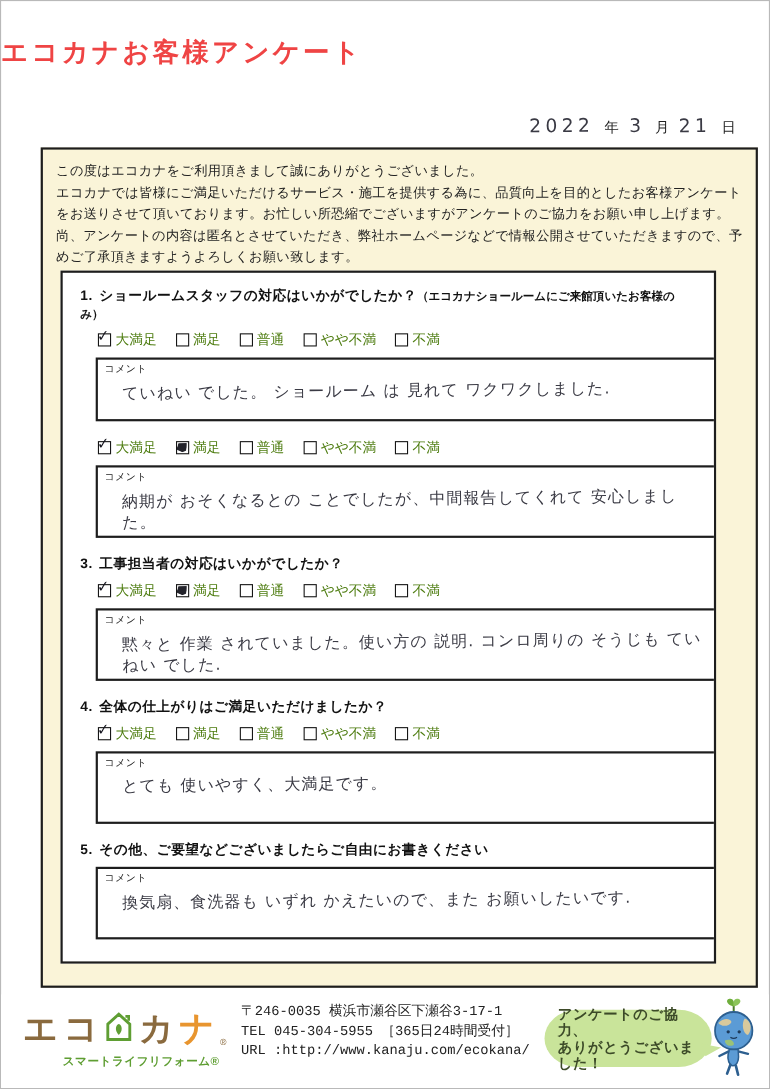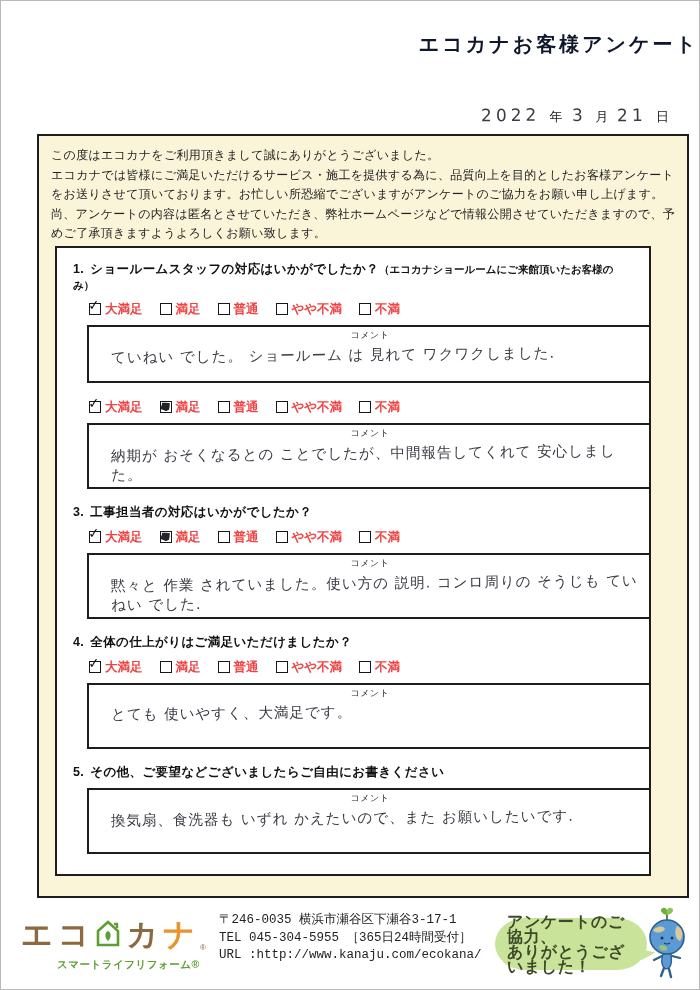--- a/index.html
+++ b/index.html
@@ -3,22 +3,22 @@
 <meta charset="utf-8">
 <style>
   * { margin:0; padding:0; box-sizing:border-box; }
   html,body { background:#fff; }
   .page {
     position:relative; width:700px; height:990px; background:#ffffff;
     border:1px solid #b9b9b9; overflow:hidden;
     font-family:"Liberation Sans","DejaVu Sans",sans-serif; color:#1c1c1c;
   }
   .title {
-    position:absolute; top:30px; left:0; width:100%; text-align:right;
-    font-size:20px; font-weight:bold; letter-spacing:3px; color:#0f172a;
+    position:absolute; top:30px; left:0; width:100%; text-align:left;
+    font-size:24px; font-weight:bold; letter-spacing:3px; color:#ef4444;
   }
   .date-line {
     position:absolute; top:104px; right:30px; font-size:13px; color:#222;
     display:flex; align-items:baseline; gap:9px;
   }
   .hw {
     font-family:"DejaVu Sans",sans-serif; color:#3a3a44;
     transform:rotate(-0.6deg); display:inline-block; letter-spacing:1.5px;
   }
   .date-line .num { font-size:17px; letter-spacing:4px; }
@@ -44,46 +44,46 @@
     display:inline-block; background:#fff; flex:0 0 auto;
   }
   .cb .tick {
     position:absolute; left:-2px; top:-7px; font-size:14px; font-weight:bold; color:#15151f;
     transform:rotate(-5deg);
   }
   .cb .scrib {
     position:absolute; left:0px; top:0px; width:9px; height:9px; background:#23232b;
     transform:rotate(12deg); clip-path:polygon(6% 18%, 88% 0%, 100% 74%, 64% 100%, 0% 86%);
   }
-  .optlabel { font-size:12.5px; font-weight:700; color:#ef4444; }
+  .optlabel { font-size:12.5px; font-weight:400; color:#4d7c0f; }
   .cmt {
     margin:7px 0 0 14px; width:566px; border:2px solid #1d1d1d; background:#fff;
     position:relative; padding:2px 6px;
   }
-  .cmt-label { font-size:9px; color:#222; letter-spacing:0.5px;text-align:center; }
+  .cmt-label { font-size:9px; color:#222; letter-spacing:0.5px; }
   .cmt-text { font-size:14.5px; margin:4px 0 0 16px; letter-spacing:1px; }
   .h58 { height:58px; } .h66 { height:66px; }
   
   .footer { position:absolute; left:0; top:903px; width:700px; height:86px; background:#fff; }
   .logo { position:absolute; left:20px; top:10px; width:195px; }
   .logo-row { display:flex; align-items:center; gap:4px; }
   .logo-char { font-size:31px; font-weight:bold; letter-spacing:1px; }
   .c-brown { color:#8a6a3e; } .c-orange { color:#e8952f; }
   .logo-reg { font-size:8px; color:#8a6a3e; align-self:flex-end; margin-bottom:4px; }
   .logo-sub { font-size:10.5px; font-weight:bold; color:#5f9e33; margin:2px 0 0 36px; letter-spacing:0.5px; }
   .addr {
     position:absolute; left:218px; top:8px;
     font-family:"Liberation Mono","DejaVu Sans Mono",monospace;
     font-size:12.5px; line-height:17.5px; color:#222; white-space:nowrap;
   }
   .bubble {
     position:absolute; left:494px; top:14px; width:152px; height:52px;
     background:#c9e49a; border-radius:30px / 26px;
     display:flex; flex-direction:column; justify-content:center;
-    padding:2px 12px; font-size:16px; font-weight:bold; color:#3c4a28; line-height:15px;
+    padding:2px 12px; font-size:13px; font-weight:bold; color:#3c4a28; line-height:15px;
     letter-spacing:0.5px;
   }
   .bubble::after {
     content:""; position:absolute; right:-8px; top:28px; width:0; height:0;
     border-top:9px solid transparent; border-bottom:3px solid transparent;
     border-left:16px solid #c9e49a; transform:rotate(-18deg);
   }
   .mascot { position:absolute; right:8px; top:2px; }
 </style>
 </head>

